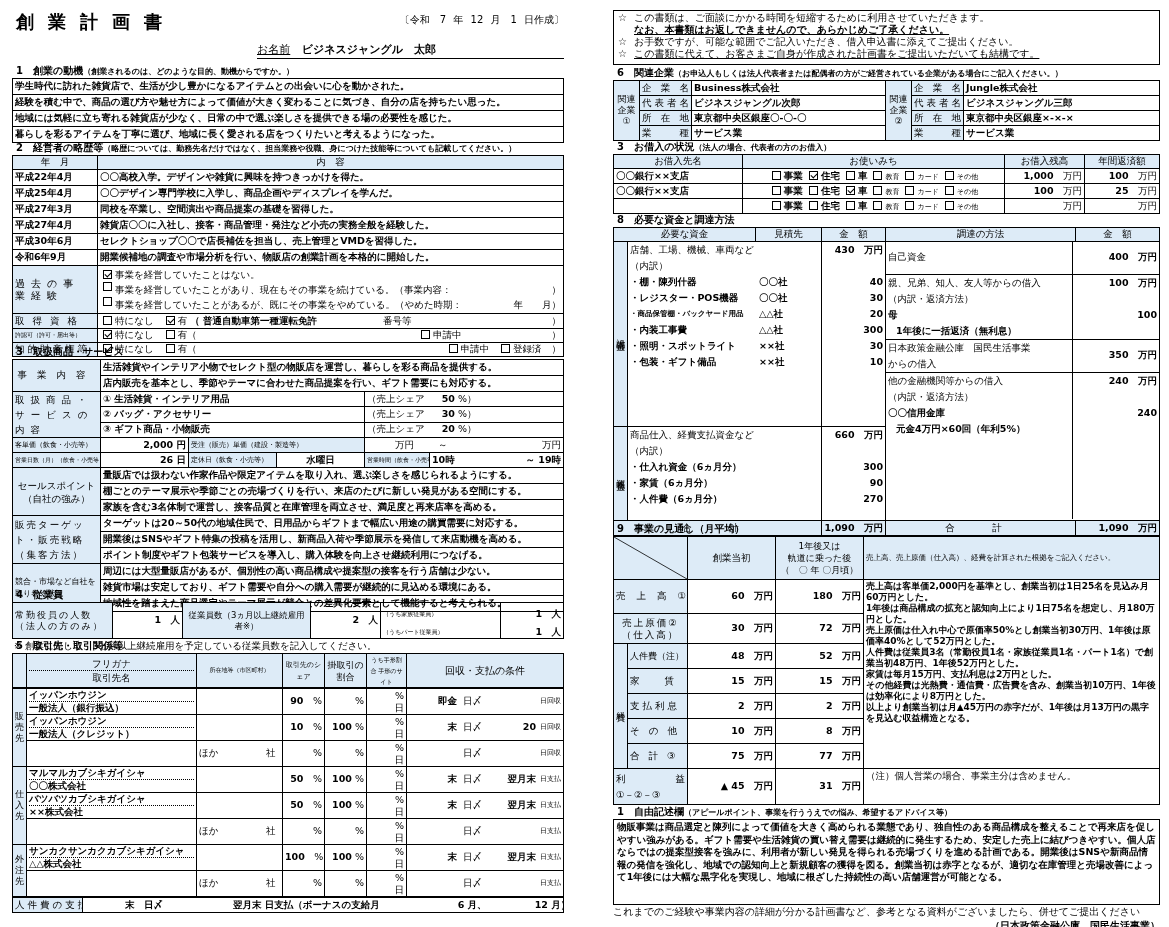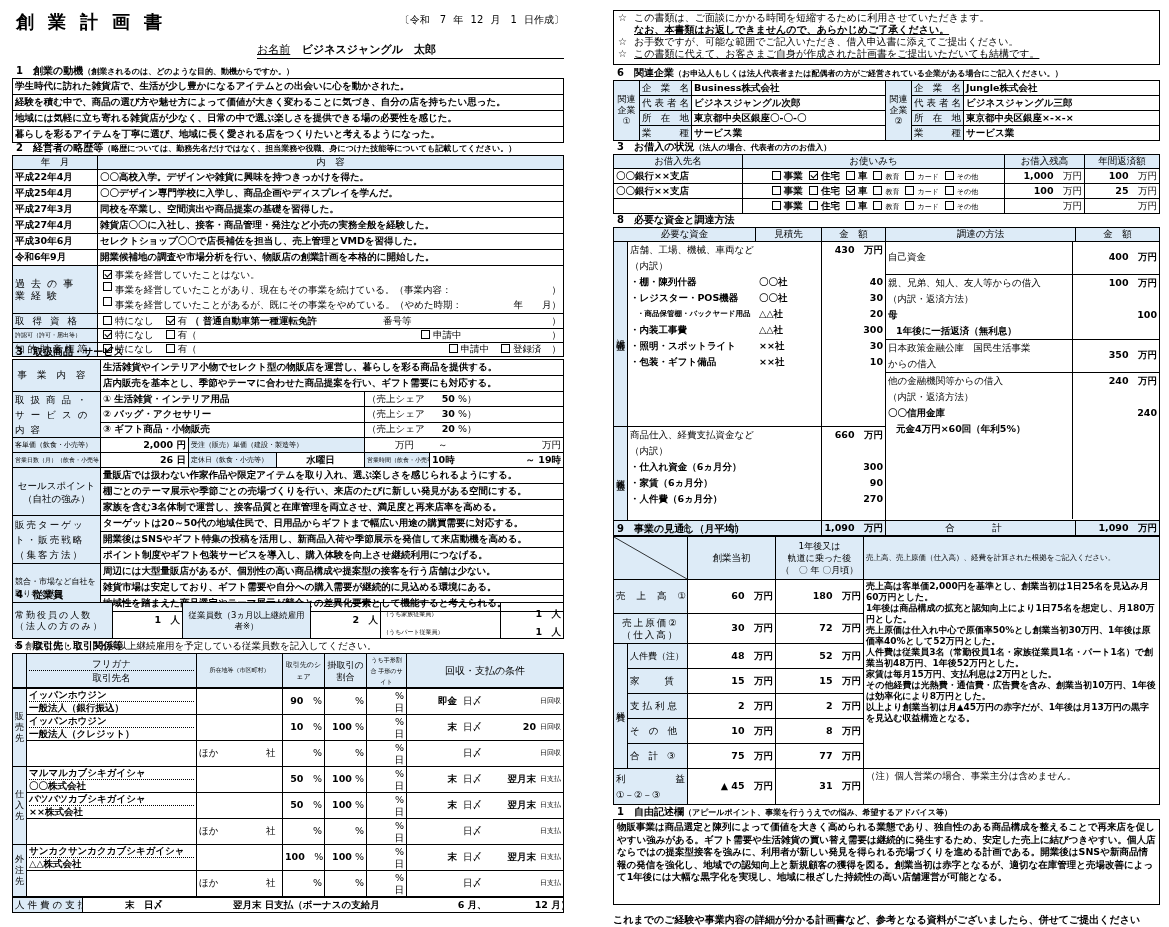--- a/index.html
+++ b/index.html
@@ -29,21 +29,21 @@
   .name .val { font-weight: bold; }
   .notice { border: 1.5px solid #000; padding: 1px 4px; font-size: 10px; line-height: 12px; height: 55px; margin-top: 10px; }
   .notice div { white-space: nowrap; }
   .notice .u { text-decoration: underline; }
   .star { display: inline-block; width: 16px; }
   .cb { display: inline-block; width: 9px; height: 9px; border: 1px solid #000; vertical-align: -1px; margin: 0 3px; position: relative; }
   .cb.on::after { content: ""; position: absolute; left: 2px; top: 0px; width: 3px; height: 5px; border: solid #000; border-width: 0 1px 1px 0; transform: rotate(45deg); }
   .dot-bot { border-bottom: 1px dotted #000; }
   .bold-row td { font-weight: bold; }
   .free { border: 1.5px solid #000; height: 86px; padding: 1px 3px; font-size: 9.5px; line-height: 12.5px; font-weight: bold; white-space: normal; }
-  .foot1 { font-size: 10px; font-weight: bold; margin-top: 8px; white-space: nowrap; }
+  .foot1 { font-size: 10px; font-weight: normal; margin-top: 0; white-space: nowrap; }
   .foot2 { font-size: 10px; font-weight: bold; text-align: right; }
 </style>
 </head>
 <body>
 
 <div class="page">
 
   <div class="col col-left">
     <div class="title">創業計画書</div>
     <div class="date">〔令和　7 年 12 月　1 日作成〕</div>
@@ -589,21 +589,21 @@
             <div id="equip-list">
                   <div style="display:flex; height:16px; line-height:16px">
                     <span class="b" style="width:128px; padding-left:2px; overflow:hidden">・棚・陳列什器</span>
                     <span class="b" style="padding-left:3px">〇〇社</span>
                   </div>
                   <div style="display:flex; height:16px; line-height:16px">
                     <span class="b" style="width:128px; padding-left:2px; overflow:hidden">・レジスター・POS機器</span>
                     <span class="b" style="padding-left:3px">〇〇社</span>
                   </div>
                   <div style="display:flex; height:16px; line-height:16px">
-                    <span class="b" style="width:128px; padding-left:9px; font-size:7.5px; overflow:hidden">・商品保管棚・バックヤード用品</span>
+                    <span class="b" style="width:128px; padding-left:2px; font-size:7.5px; overflow:hidden">・商品保管棚・バックヤード用品</span>
                     <span class="b" style="padding-left:3px">△△社</span>
                   </div>
                   <div style="display:flex; height:16px; line-height:16px">
                     <span class="b" style="width:128px; padding-left:2px; overflow:hidden">・内装工事費</span>
                     <span class="b" style="padding-left:3px">△△社</span>
                   </div>
                   <div style="display:flex; height:16px; line-height:16px">
                     <span class="b" style="width:128px; padding-left:2px; overflow:hidden">・照明・スポットライト</span>
                     <span class="b" style="padding-left:3px">××社</span>
                   </div>

